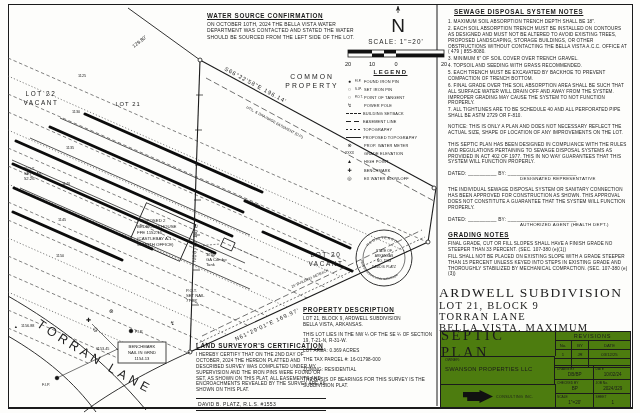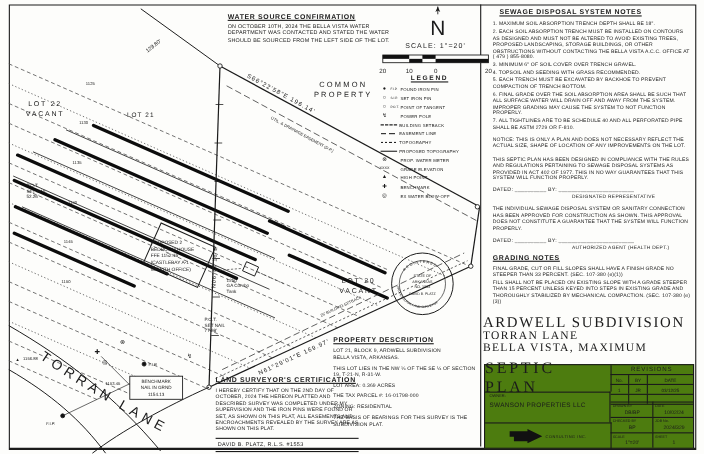--- a/index.html
+++ b/index.html
@@ -283,20 +283,21 @@
   <div class="blk" style="left:448px;top:231px;width:180px;">
     <div class="t-title">GRADING NOTES</div>
     <div class="t-body" style="margin-top:3px;">
       <div class="num-item">FINAL GRADE, CUT OR FILL SLOPES SHALL HAVE A FINISH GRADE NO STEEPER THAN 33 PERCENT. (SEC. 107-380 (e)(1))</div>
       <div class="num-item">FILL SHALL NOT BE PLACED ON EXISTING SLOPE WITH A GRADE STEEPER THAN 15 PERCENT UNLESS KEYED INTO STEPS IN EXISTING GRADE AND THOROUGHLY STABILIZED BY MECHANICAL COMPACTION. (SEC. 107-380 (e)(3))</div>
     </div>
   </div>
 
   <div class="proj">
     <div class="l1">ARDWELL SUBDIVISION</div>
+    <div class="ln">LOT 21, BLOCK 9</div>
     <div class="ln">TORRAN LANE</div>
     <div class="ln">BELLA VISTA, MAXIMUM</div>
   </div>
 
   <div class="tb">
     <div class="septic">SEPTIC PLAN</div>
     <div class="rev">
       <div class="rt">REVISIONS</div>
       <div class="rrow">
         <span class="c1">No.</span>

